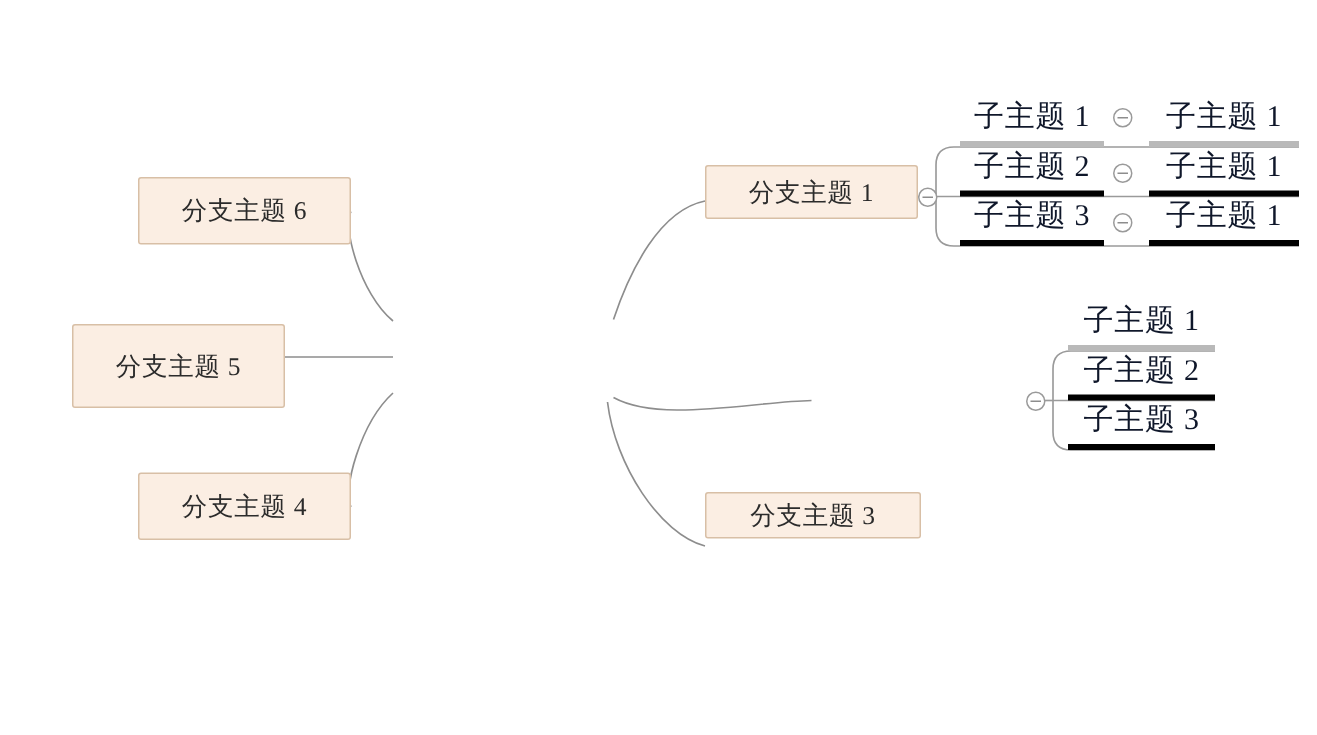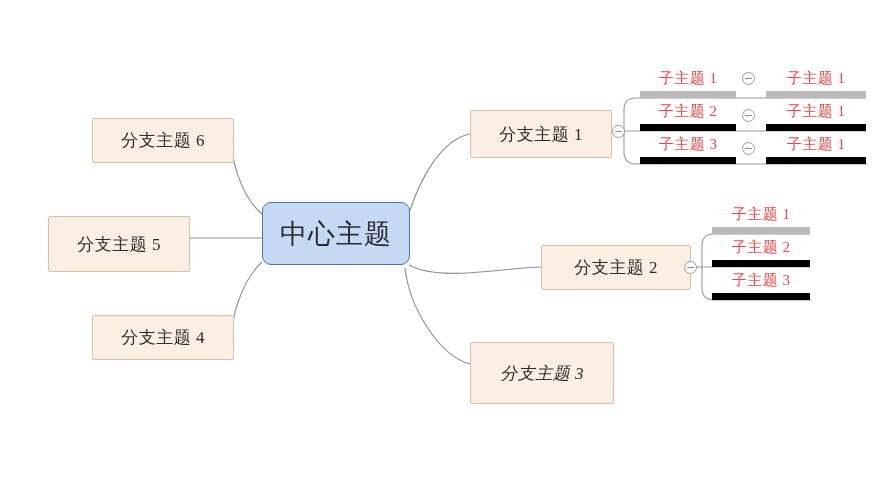--- a/index.html
+++ b/index.html
@@ -61,25 +61,25 @@
   }
 
   
   .node-sub {
     position: absolute;
     box-sizing: border-box;
     display: flex;
     align-items: flex-end;
     justify-content: center;
     white-space: nowrap;
-    font-size: 15px;
-    color: #ef4444;
+    font-size: 20px;
+    color: #0f172a;
     letter-spacing: 0.5px;
     padding-bottom: 3px;
-    border-bottom: 7px solid #000000;
+    border-bottom: 4px solid #000000;
   }
 
   .node-sub.lead {
     border-bottom-color: #b9b9b9;
   }
 
   
   .toggle {
     position: absolute;
     width: 13px;
@@ -133,33 +133,27 @@
       <path d="M624,131 L866,131"></path>
 
       <path d="M690,267 L702,267"></path>
 
       <path d="M714,234 Q702,234 702,246 L702,288 Q702,300 714,300 L810,300
                M714,234 L810,234"></path>
       <path d="M702,267 L810,267"></path>
     </g>
   </svg>
 
-  <div class="node node-central" style="left:262px; top:202px; width:148px; height:63px;">
-    <span>中心主题</span>
-  </div>
-
-  <div class="node node-branch" style="left:470px; top:110px; width:142px; height:48px;">
+
+  <div class="node node-branch" style="left:470px; top:110px; width:142px; height:36px;">
     <span>分支主题 1</span>
   </div>
 
-  <div class="node node-branch" style="left:541px; top:245px; width:150px; height:45px;">
-    <span>分支主题 2</span>
-  </div>
-
-  <div class="node node-branch" style="left:470px; top:342px; width:144px; height:62px;font-style:italic;">
+
+  <div class="node node-branch" style="left:470px; top:328px; width:144px; height:31px;">
     <span>分支主题 3</span>
   </div>
 
   <div class="node node-branch" style="left:92px; top:315px; width:142px; height:45px;">
     <span>分支主题 4</span>
   </div>
 
   <div class="node node-branch" style="left:48px; top:216px; width:142px; height:56px;">
     <span>分支主题 5</span>
   </div>

